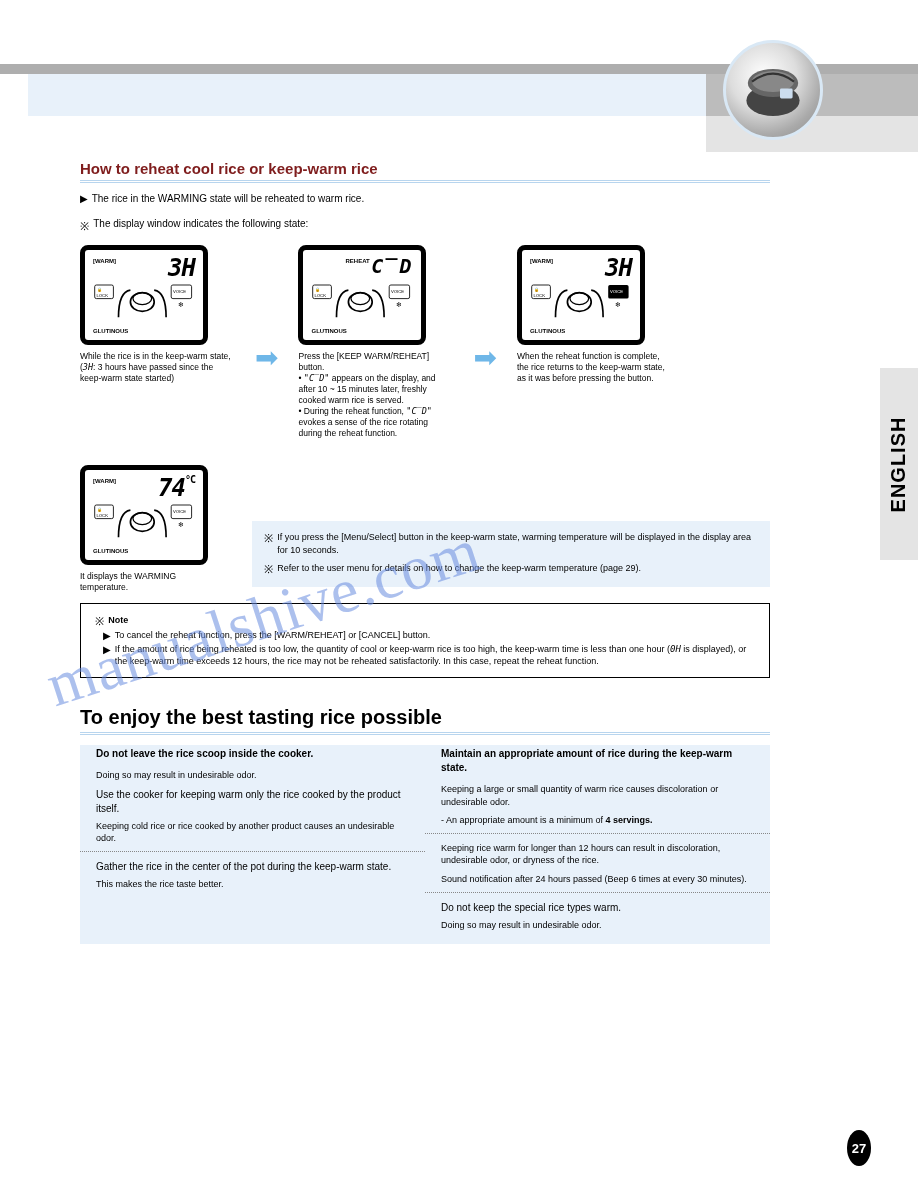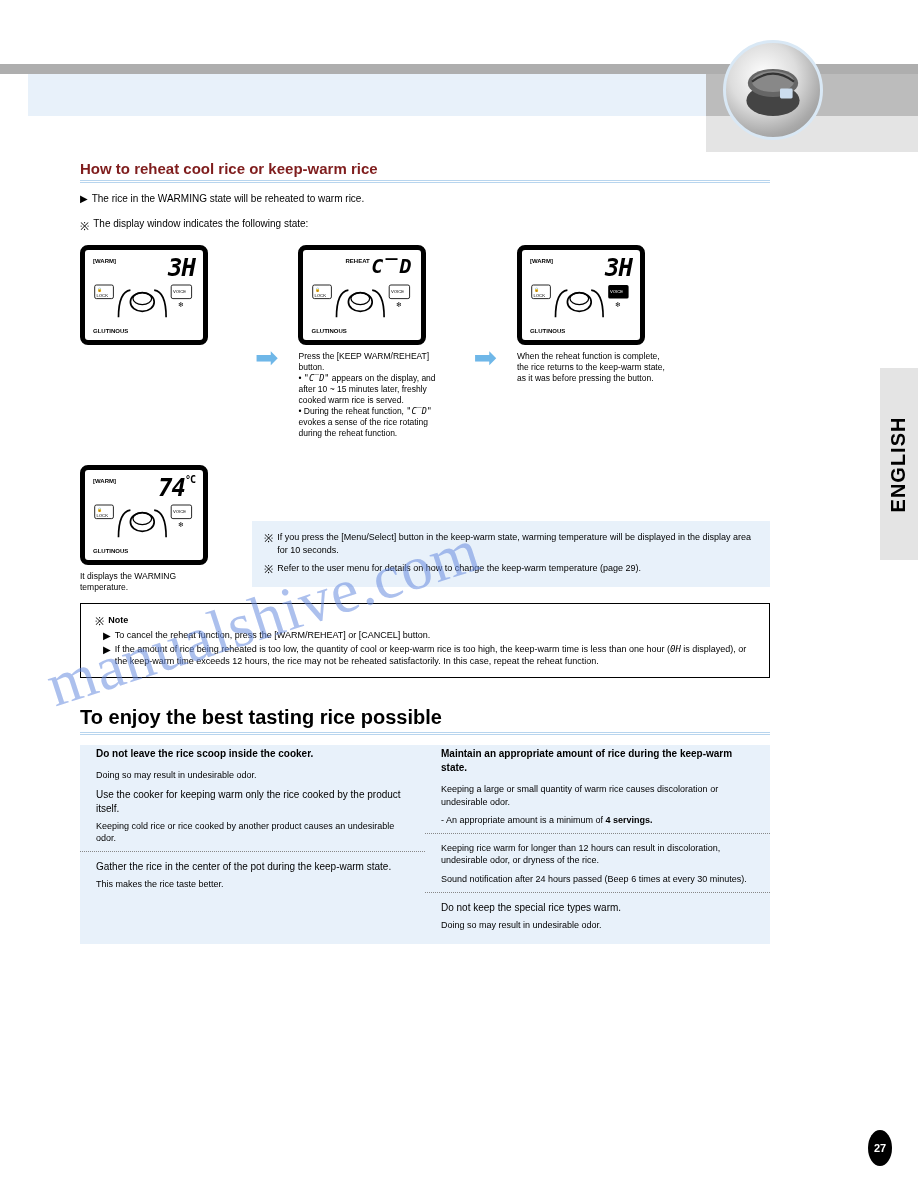--- a/index.html
+++ b/index.html
@@ -43,21 +43,21 @@
   .grid2 .col { width:50%; background:#e8f1fa; padding:2px 16px 0 16px; font-size:9px; line-height:1.4; }
   .grid2 .col:first-child { border-right: none; }
   .grid2 .ghead { font-weight:bold; font-size:10px; margin-bottom:8px; }
   .dotline { border-top:1px dotted #888; margin: 4px -16px 8px -16px; }
   .subghead { font-weight:normal; margin:2px 0 4px 0; font-size:10px; }
   .grid2 p { margin-bottom:6px; }
 
   .side-tab { position:absolute; right:0; top:368px; width:38px; height:192px; background:#e4e4e4; display:flex; align-items:center; justify-content:center; }
   .side-tab span { transform: rotate(-90deg); font-size:20px; font-weight:bold; letter-spacing:1px; }
 
-  .pagenum { position:absolute; bottom:22px; right:26px; width:24px; height:36px; border-radius:50%; background:#000; color:#fff; font-size:11px; display:flex; align-items:center; justify-content:center; font-weight:bold; }
+  .pagenum { position:absolute; bottom:22px; right:47px; width:24px; height:36px; border-radius:50%; background:#000; color:#fff; font-size:13px; display:flex; align-items:center; justify-content:center; font-weight:bold; }
 
   .watermark { position:absolute; left:60px; top:650px; font-size:62px; color:#6a8de0; opacity:.55; transform:rotate(-18deg); transform-origin:left bottom; pointer-events:none; font-family: Georgia, serif; letter-spacing:1px; white-space:nowrap; }
 
   .seg { font-family: monospace; font-style: italic; }
 </style>
 </head>
 <body>
 
 <div class="page">
   <div class="gray-bar"></div>
@@ -105,20 +105,24 @@
             <path d="M30 40 Q30 10 44 8" fill="none" stroke="#000" stroke-width="2"></path>
             <ellipse cx="58" cy="22" rx="14" ry="11" fill="none" stroke="#000" stroke-width="2"></ellipse>
             <ellipse cx="58" cy="18" rx="11" ry="7" fill="none" stroke="#000" stroke-width="1.5"></ellipse>
             <path d="M86 40 Q86 10 72 8" fill="none" stroke="#000" stroke-width="2"></path>
             <rect x="92" y="2" width="24" height="16" rx="2" fill="none" stroke="#000"></rect>
             <text x="94" y="12" font-size="5">VOICE</text>
             <text x="100" y="28" font-size="8">❄</text>
           </svg></div>
           <span class="glut">GLUTINOUS</span>
         </div>
+        <div class="caption">
+          <div>While the rice is in the keep-warm state,</div>
+          <div><span>(</span><span class="seg">3H</span><span>: 3 hours have passed since the keep-warm state started)</span></div>
+        </div>
       </div>
 
       <div class="arrow">➡</div>
 
       <div class="panel-col">
         <div class="lcd">
           <span class="t2">REHEAT</span>
           <span class="big seg" style="font-size:20px;letter-spacing:2px">C‾D</span>
           <div class="body"><svg viewBox="0 0 120 44">
             <rect x="2" y="2" width="22" height="16" rx="2" fill="none" stroke="#000"></rect>

